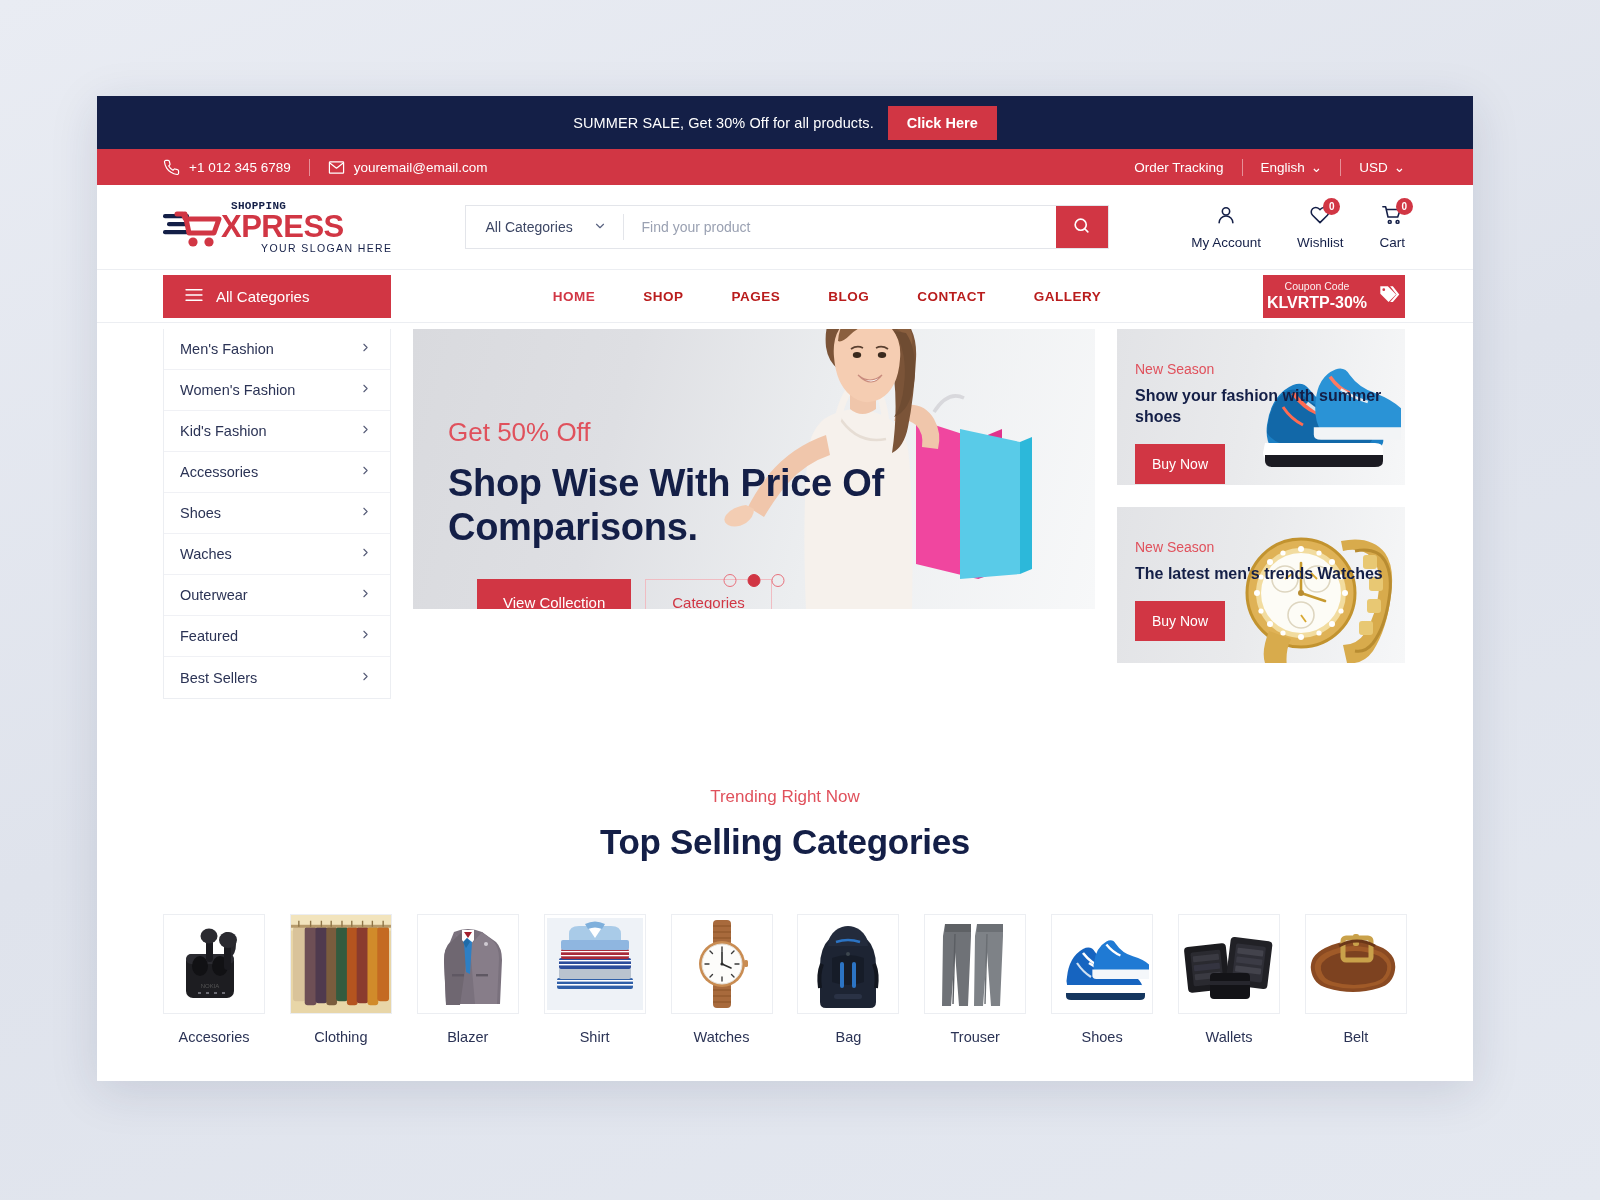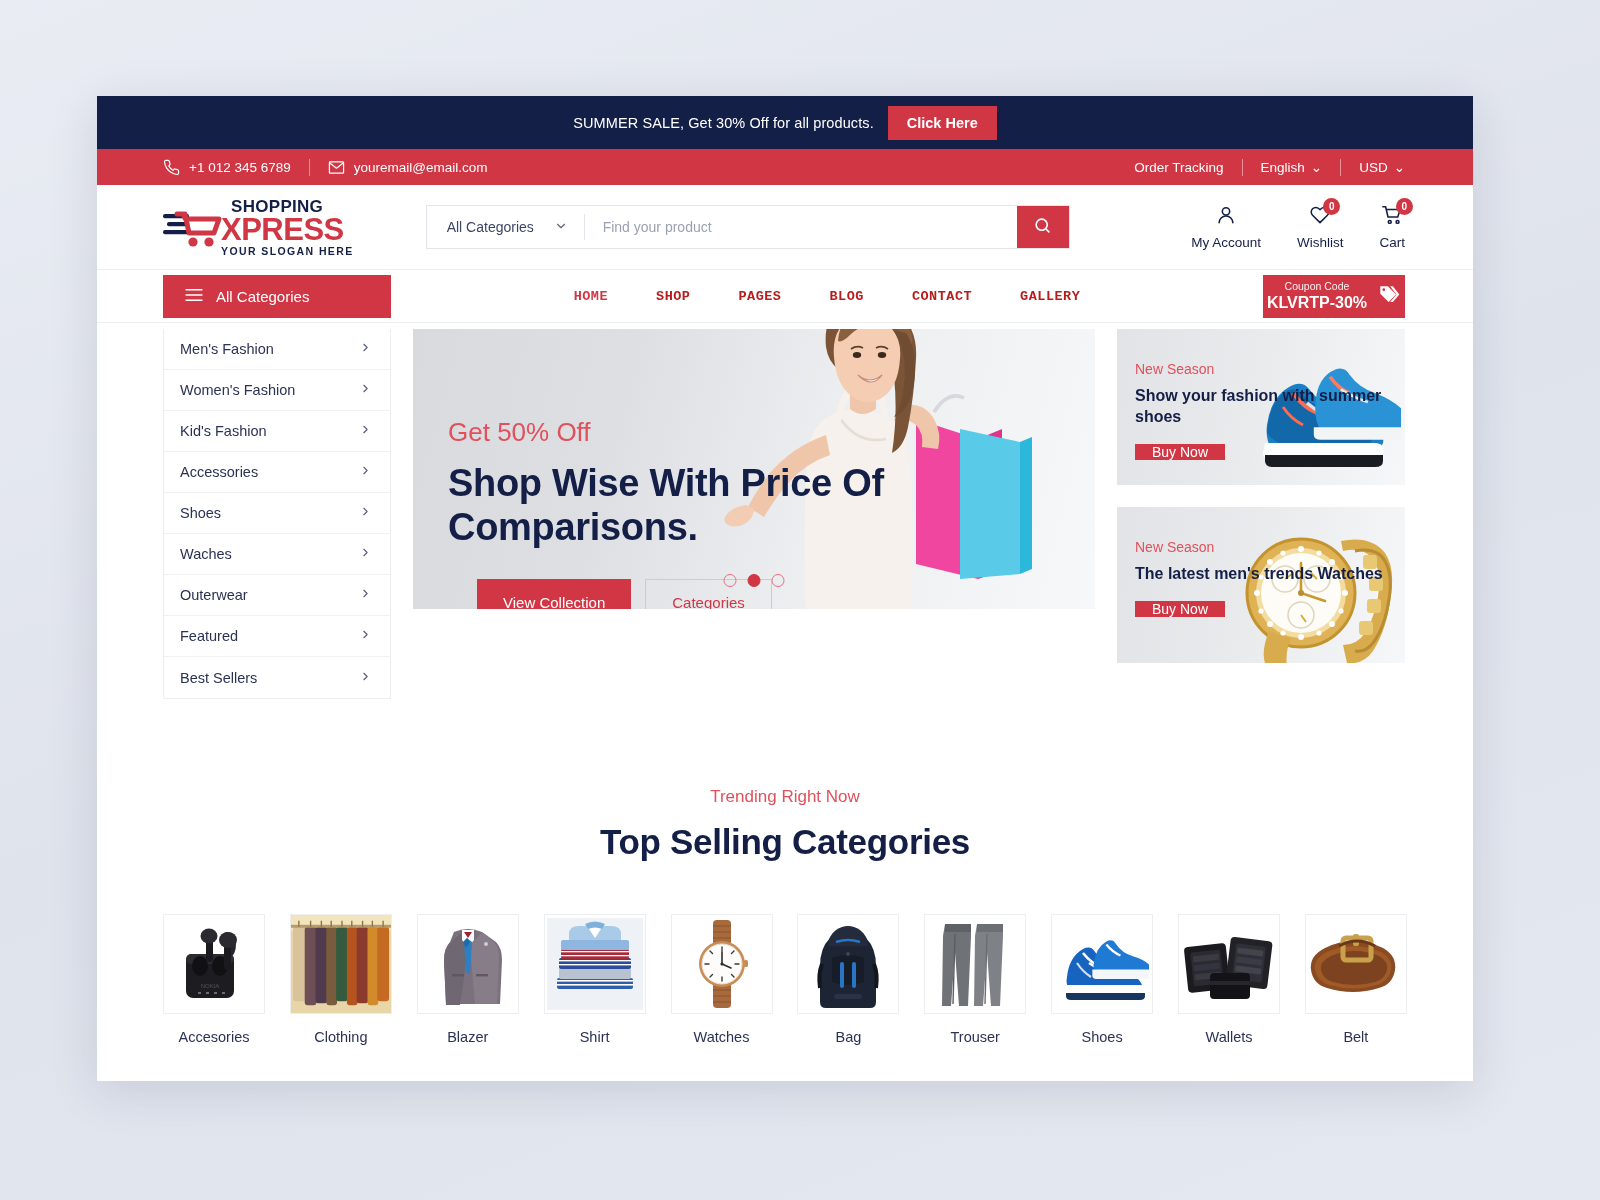--- a/index.html
+++ b/index.html
@@ -46,23 +46,23 @@
   .ico { display: inline-flex; align-items: center; }
 
   
   .header {
     height: 84px; background: #fff;
     display: flex; align-items: center; padding: 0 68px 0 66px;
   }
   .logo { display: flex; align-items: center; cursor: pointer; }
   .logo-mark { position: relative; width: 62px; height: 44px; flex: none; }
   .logo-text { margin-left: -4px; line-height: 1; }
-  .logo-top { font-size: 17px; font-weight: bold; color: #141f47; letter-spacing: .3px; display:block; margin-left: 10px;}
+  .logo-top { font-size: 11px; font-weight: bold; color: #141f47; letter-spacing: .3px; display:block; margin-left: 10px; font-family: Liberation Mono, monospace;}
   .logo-main { font-size: 31px; font-weight: bold; color: #d13644; letter-spacing: -.5px; display:block; margin-top: -1px;}
-  .logo-sub { font-size: 10.5px; font-weight: bold; color: #141f47; letter-spacing: 1.4px; display:block; text-align: right; margin-top: 1px;}
+  .logo-sub { font-size: 10.5px; font-weight: normal; color: #141f47; letter-spacing: 1.4px; display:block; text-align: right; margin-top: 1px; margin-left: 40px;}
 
   .search-wrap {
     margin-left: 72px; display: flex; align-items: center;
     width: 644px; height: 44px; border: 1px solid #e3e5ea; background:#fff;
   }
   .cat-select {
     display: flex; align-items: center; justify-content: space-between;
     width: 157px; height: 100%; padding: 0 16px 0 20px;
     font-size: 14px; color: #3c4664; cursor: pointer; white-space: nowrap;
   }
@@ -93,21 +93,21 @@
   
   .nav {
     height: 54px; border-top: 1px solid #eceef2; border-bottom: 1px solid #eceef2;
     display: flex; align-items: center; padding: 0 68px 0 66px; background: #fff;
   }
   .all-cats {
     width: 228px; height: 43px; background: #d13644; color: #fff;
     display: flex; align-items: center; gap: 13px; padding-left: 22px;
     font-size: 15px; cursor: pointer;
   }
-  .navlinks { display: flex; align-items: center; gap: 0; margin: 0 auto; font-family: Liberation Mono, monospace; }
+  .navlinks { display: flex; align-items: center; gap: 0; margin: 0 auto; }
   .navlink {
     color: #b91c1c; font-size: 13.5px; font-weight: bold; letter-spacing: .5px;
     text-decoration: none; padding: 0 24px; cursor: pointer;
   }
   .navlink.active { color: #d13644; }
   .coupon {
     background: #d13644; color: #fff; height: 43px; width: 142px;
     display: flex; align-items: center; justify-content: center; gap: 10px;
     cursor: pointer;
   }
@@ -154,21 +154,21 @@
   .promos { width: 288px; display: flex; flex-direction: column; gap: 22px; flex: none; }
   .promo {
     height: 156px; position: relative; overflow: hidden;
     background: linear-gradient(100deg,#e2e3e6 0%,#e9eaec 45%,#f6f7f8 100%);
   }
   .promo-copy { position: absolute; left: 18px; top: 32px; z-index: 3; }
   .promo-eyebrow { color: #e0515c; font-size: 14px; margin-bottom: 9px; }
   .promo-title { color: #141f47; font-size: 16px; font-weight: bold; line-height: 1.3; }
   .promo-btn {
     margin-top: 16px; background: #d13644; color: #fff; border: none;
-    font-family: inherit; font-size: 14px; padding: 0 17px; cursor: pointer;
+    font-family: inherit; font-size: 14px; padding: 12px 17px; cursor: pointer;
   }
   .promo-img { position: absolute; right: 4px; z-index: 2; }
 
   
   .trending { text-align: center; margin-top: 88px; }
   .trending-eyebrow { color: #e0515c; font-size: 17px; }
   .trending-title { color: #141f47; font-size: 35px; font-weight: bold; margin-top: 15px; letter-spacing: -.3px;}
 
   .cat-grid {
     display: flex; justify-content: space-between;

